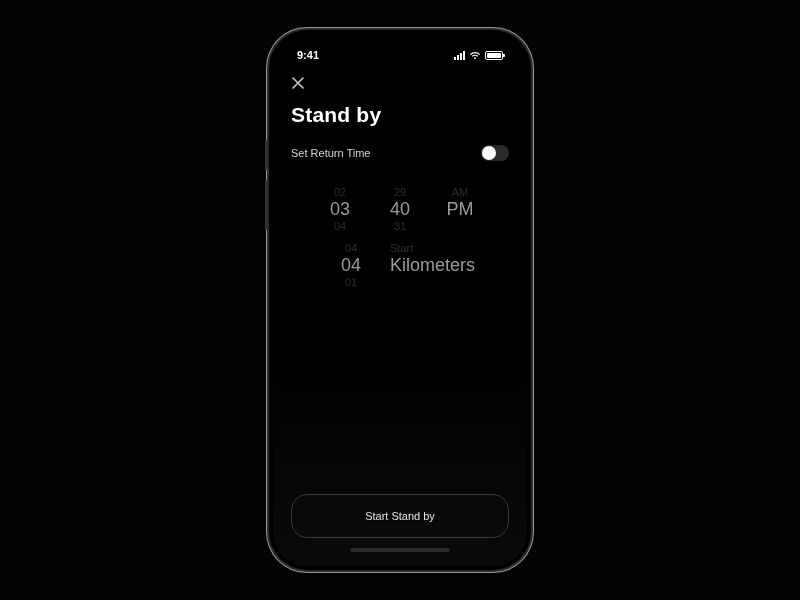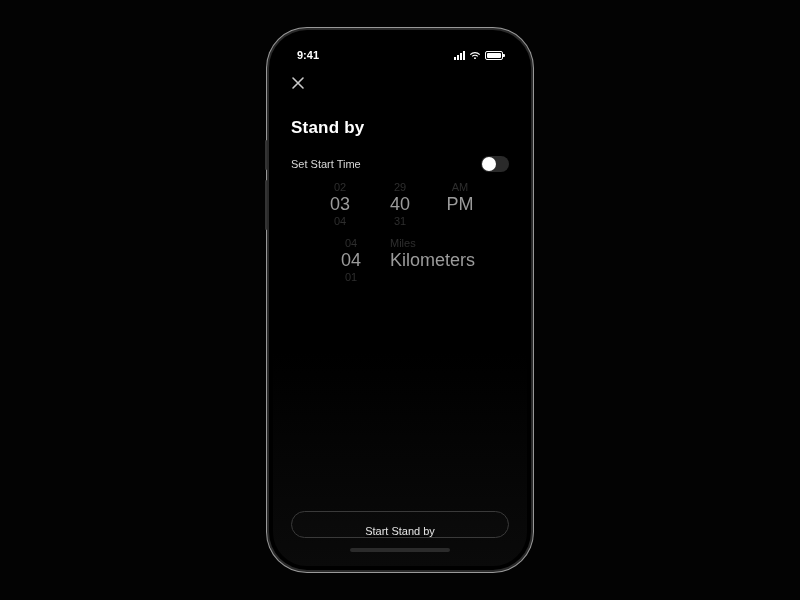--- a/index.html
+++ b/index.html
@@ -101,23 +101,23 @@
       margin-top: 10px;
       width: 14px;
       height: 14px;
       color: #c9c9c9;
       cursor: pointer;
     }
     .close svg { display: block; }
 
     .title {
       color: #fff;
-      font-size: 17px;
+      font-size: 21px;
       font-weight: 700;
-      margin-top: 28px;
+      margin-top: 13px;
       letter-spacing: .2px;
     }
 
     .row {
       display: flex;
       justify-content: space-between;
       align-items: center;
       color: #d7d7d7;
       font-size: 11px;
       margin-top: 18px;
@@ -134,42 +134,42 @@
       position: absolute;
       top: 1px;
       left: 1px;
       width: 14px;
       height: 14px;
       background: #fff;
       border-radius: 50%;
     }
 
     .picker {
-      margin-top: 8px;
+      margin-top: 24px;
       display: flex;
       justify-content: center;
       gap: 18px;
       color: #9b9b9b;
       font-size: 14px;
     }
     .col { text-align: center; width: 42px; }
     .col.wide { width: 80px; text-align: left; }
     .dim { color: #2e2e2e; font-size: 11px; line-height: 14px; height: 14px; }
     .cur { color: #9b9b9b; font-size: 18px; line-height: 20px; }
     .picker2 { margin-top: 8px; display: flex; justify-content: center; gap: 18px; }
 
     .spacer { flex: 1; }
 
     .cta {
       margin: 0 0 4px 0;
-      height: 27px;
+      height: 44px;
       border: 1px solid #3a3a3a;
       border-radius: 16px;
       display: flex;
-      align-items: flex-end;
+      align-items: center;
       justify-content: center;
       color: #e3e3e3;
       font-size: 11px;
       cursor: pointer;
       background: rgba(255,255,255,0.01);
     }
     .home-ind {
       width: 100px;
       height: 4px;
       background: #2b2b2b;
@@ -207,21 +207,21 @@
     <div class="close">
       <svg viewBox="0 0 14 14" width="14" height="14">
           <path d="M2 2l10 10M12 2L2 12" stroke="#c9c9c9" stroke-width="1.6" stroke-linecap="round"></path>
         </svg>
     </div>
 
     <div class="title">Stand by</div>
 
 
     <div class="row">
-      <span>Set Start Time</span>
+      <span>Set Return Time</span>
       <div class="toggle">
           <div class="knob"></div>
         </div>
     </div>
 
     <div class="picker">
       <div class="col">
         <div class="dim">02</div>
         <div class="cur">03</div>
         <div class="dim">04</div>
@@ -239,21 +239,21 @@
     </div>
 
 
     <div class="picker picker2">
       <div class="col">
         <div class="dim">04</div>
         <div class="cur">04</div>
         <div class="dim">01</div>
       </div>
       <div class="col wide">
-        <div class="dim">Miles</div>
+        <div class="dim">Start</div>
         <div class="cur">Kilometers</div>
         <div class="dim"></div>
       </div>
     </div>
 
     <div class="spacer"></div>
 
     <div class="cta">
       <span>Start Stand by</span>
     </div>

